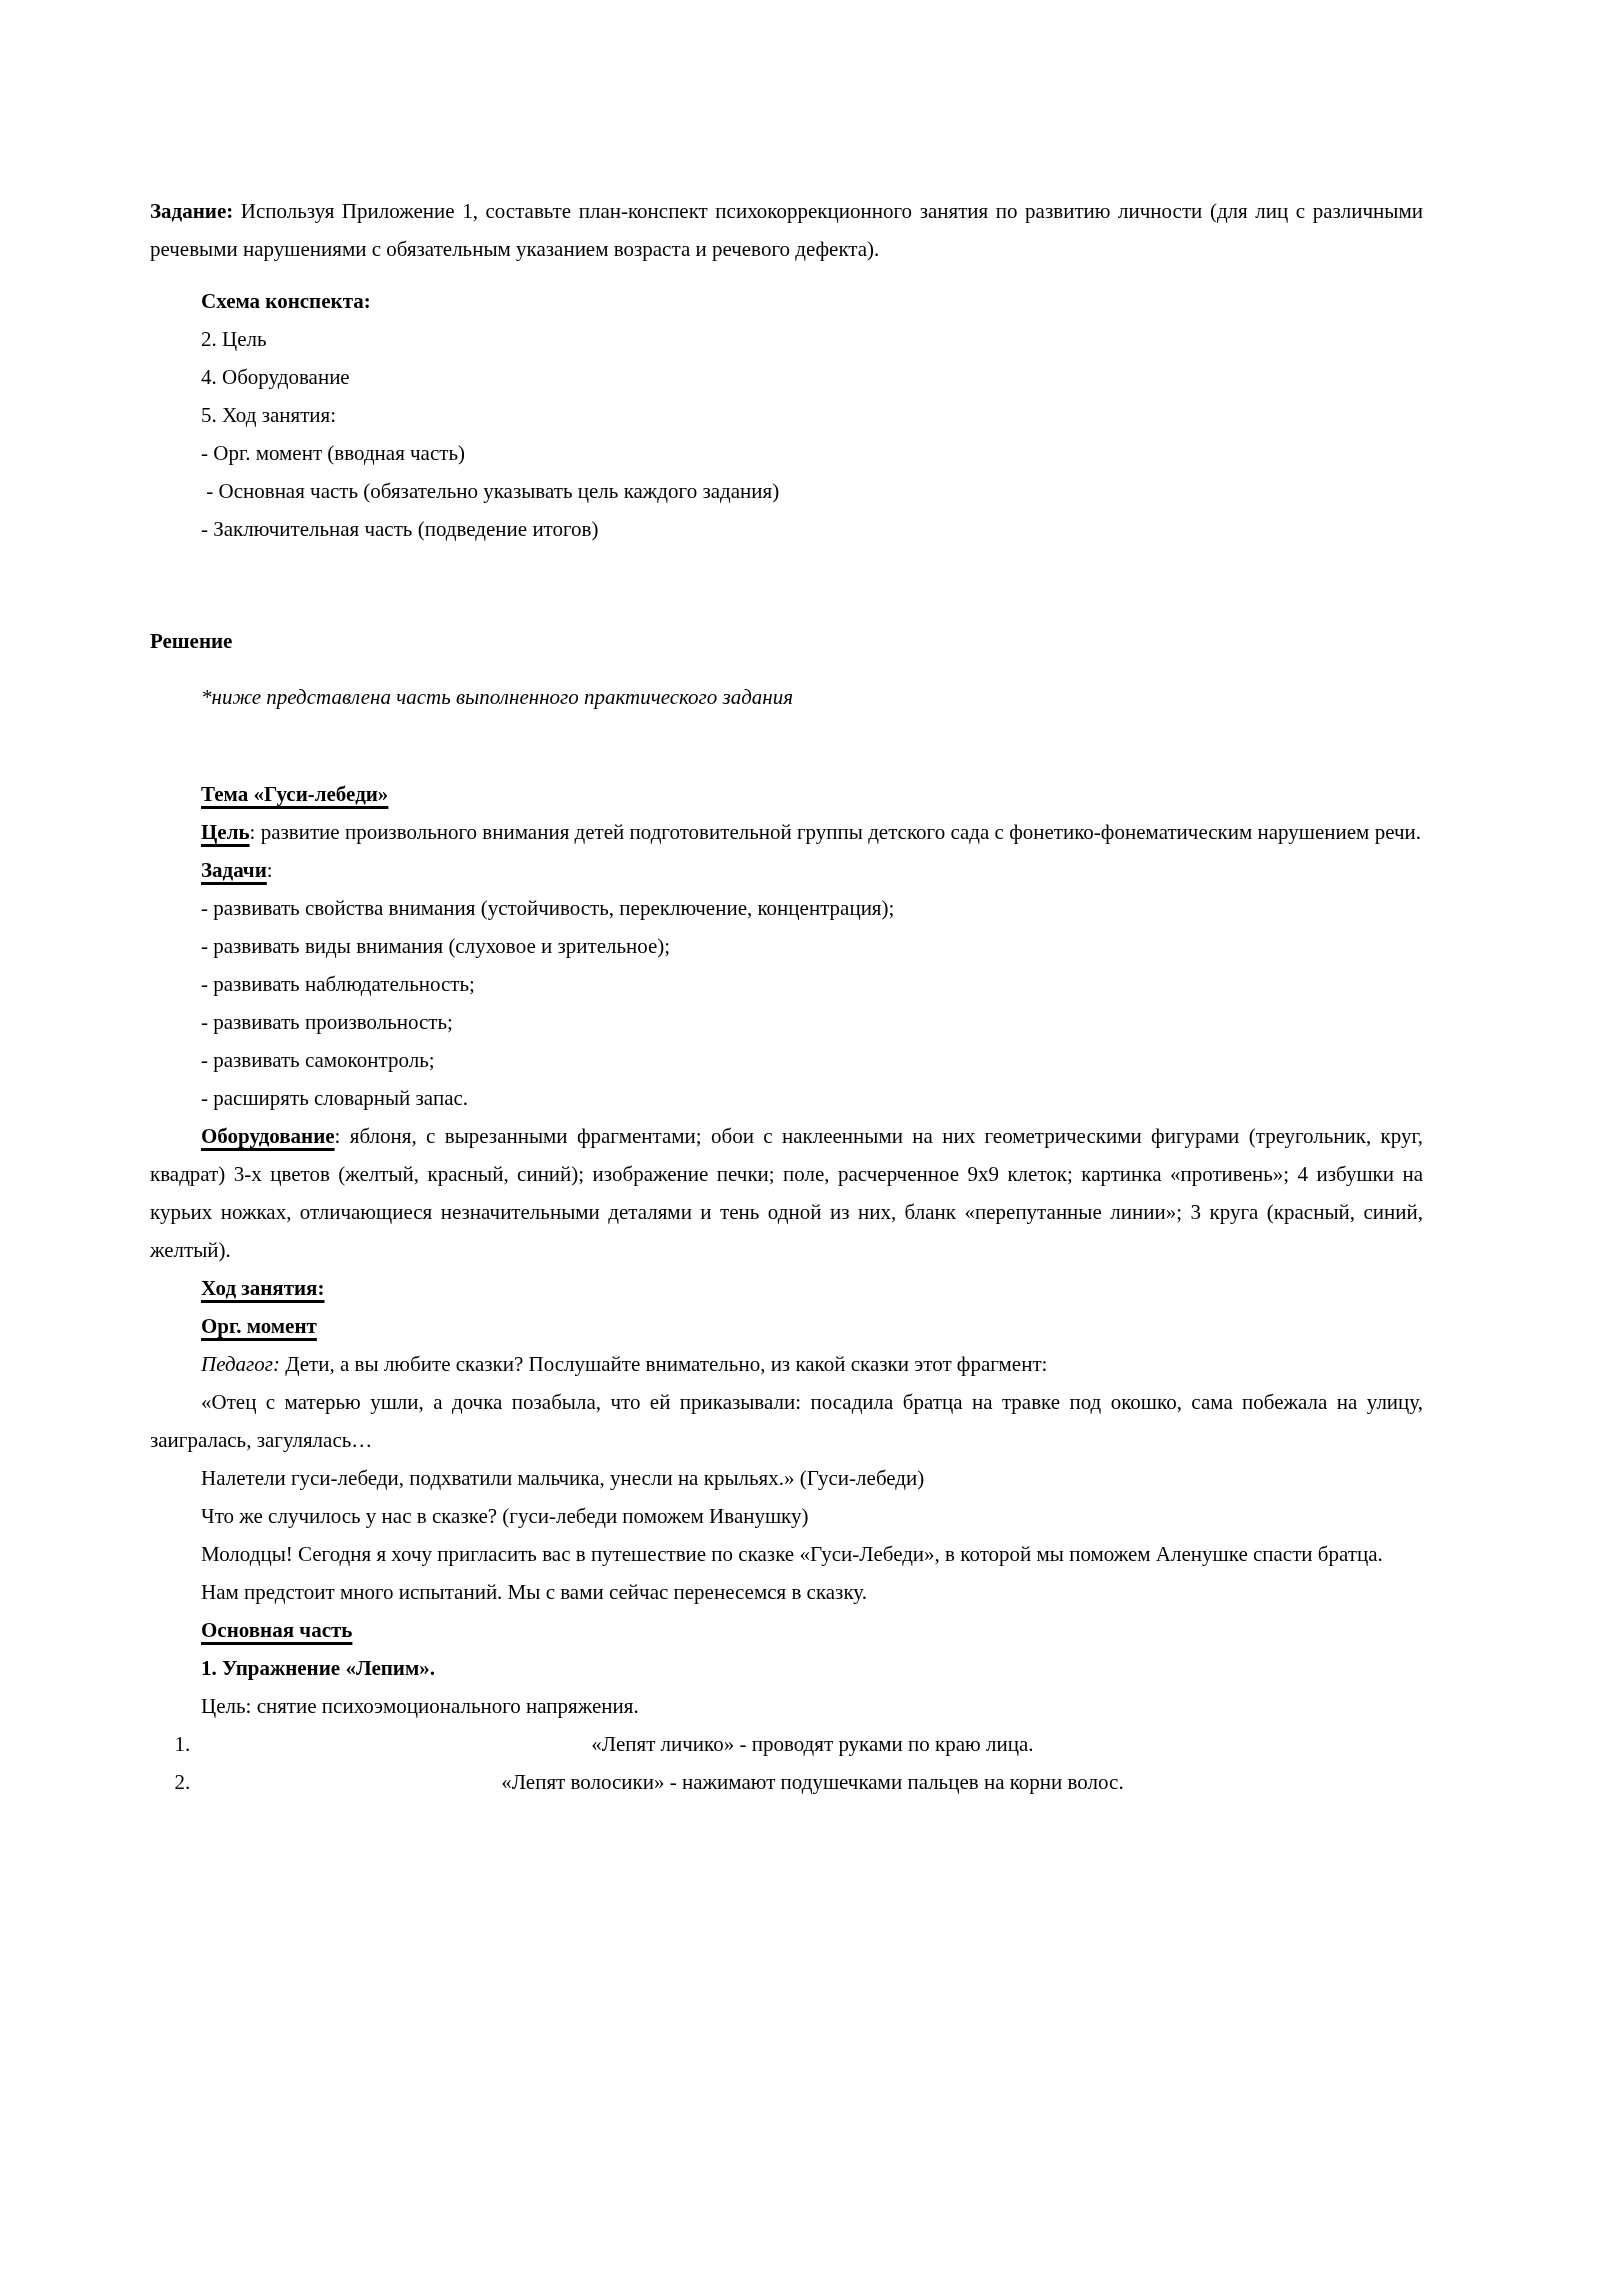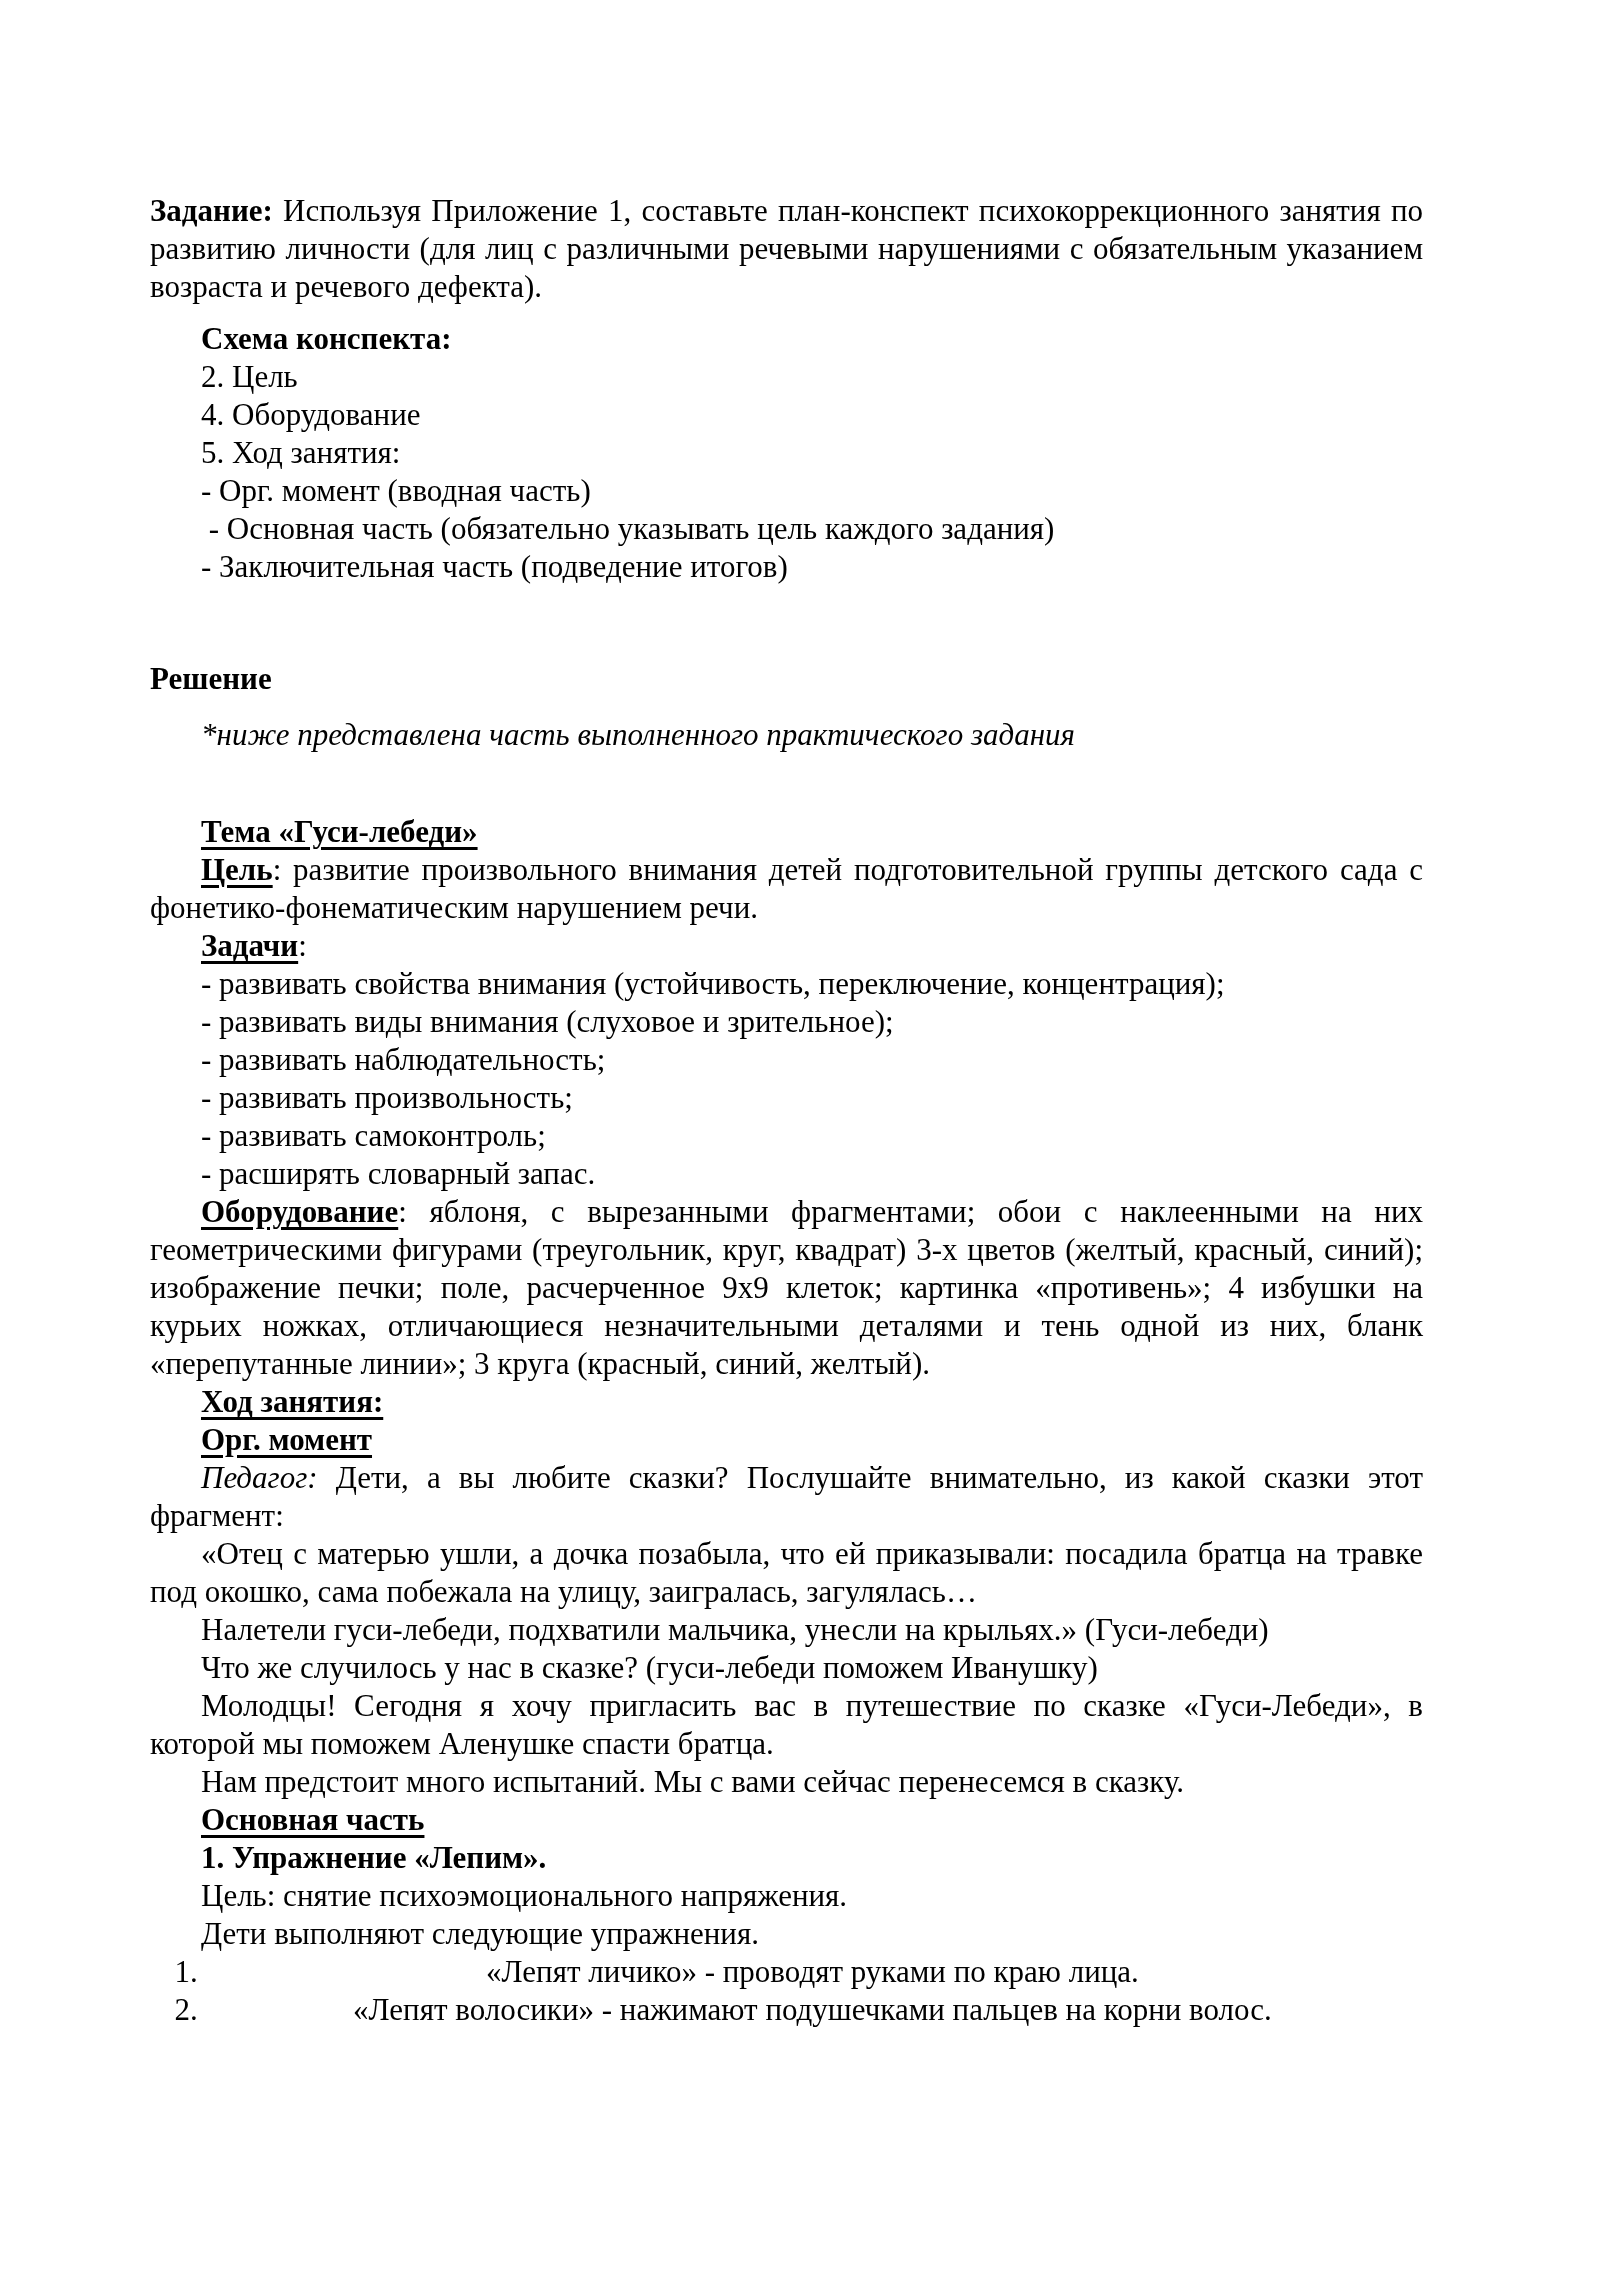--- a/index.html
+++ b/index.html
@@ -3,21 +3,21 @@
 <meta charset="utf-8">
 <style>
   * { box-sizing: border-box; }
   html, body { margin: 0; padding: 0; background: #ffffff; }
   .page {
     width: 1621px;
     height: 2292px;
     background: #ffffff;
     color: #000000;
     font-family: "Liberation Serif", "DejaVu Serif", serif;
-    font-size: 31px;
+    font-size: 21px;
     line-height: 38px;
     position: relative;
     overflow: hidden;
   }
   .content { padding: 192px 198px 0 150px; }
   .par { margin: 0; }
   .ind { text-indent: 51px; }
   .just { text-align: justify; }
   .b { font-weight: bold; }
   .i { font-style: italic; }
@@ -84,21 +84,20 @@
     <div class="par ind">Что же случилось у нас в сказке? (гуси-лебеди поможем Иванушку)</div>
 
     <div class="par just ind">Молодцы! Сегодня я хочу пригласить вас в путешествие по сказке «Гуси-Лебеди», в которой мы поможем Аленушке спасти братца.</div>
     <div class="par ind">Нам предстоит много испытаний. Мы с вами сейчас перенесемся в сказку.</div>
 
     <div class="par ind"><span class="biu">Основная часть</span></div>
 
     <div class="par ind"><span class="b">1. Упражнение «Лепим».</span></div>
 
     <div class="par ind">Цель: снятие психоэмоционального напряжения.</div>
-    <div class="par ind">Дети выполняют следующие упражнения.</div>
 
     <div class="step">
         <span class="step-num">1.</span>
         <span class="step-text">«Лепят личико» - проводят руками по краю лица.</span>
       </div>
     <div class="step">
         <span class="step-num">2.</span>
         <span class="step-text">«Лепят волосики» - нажимают подушечками пальцев на корни волос.</span>
       </div>
 

